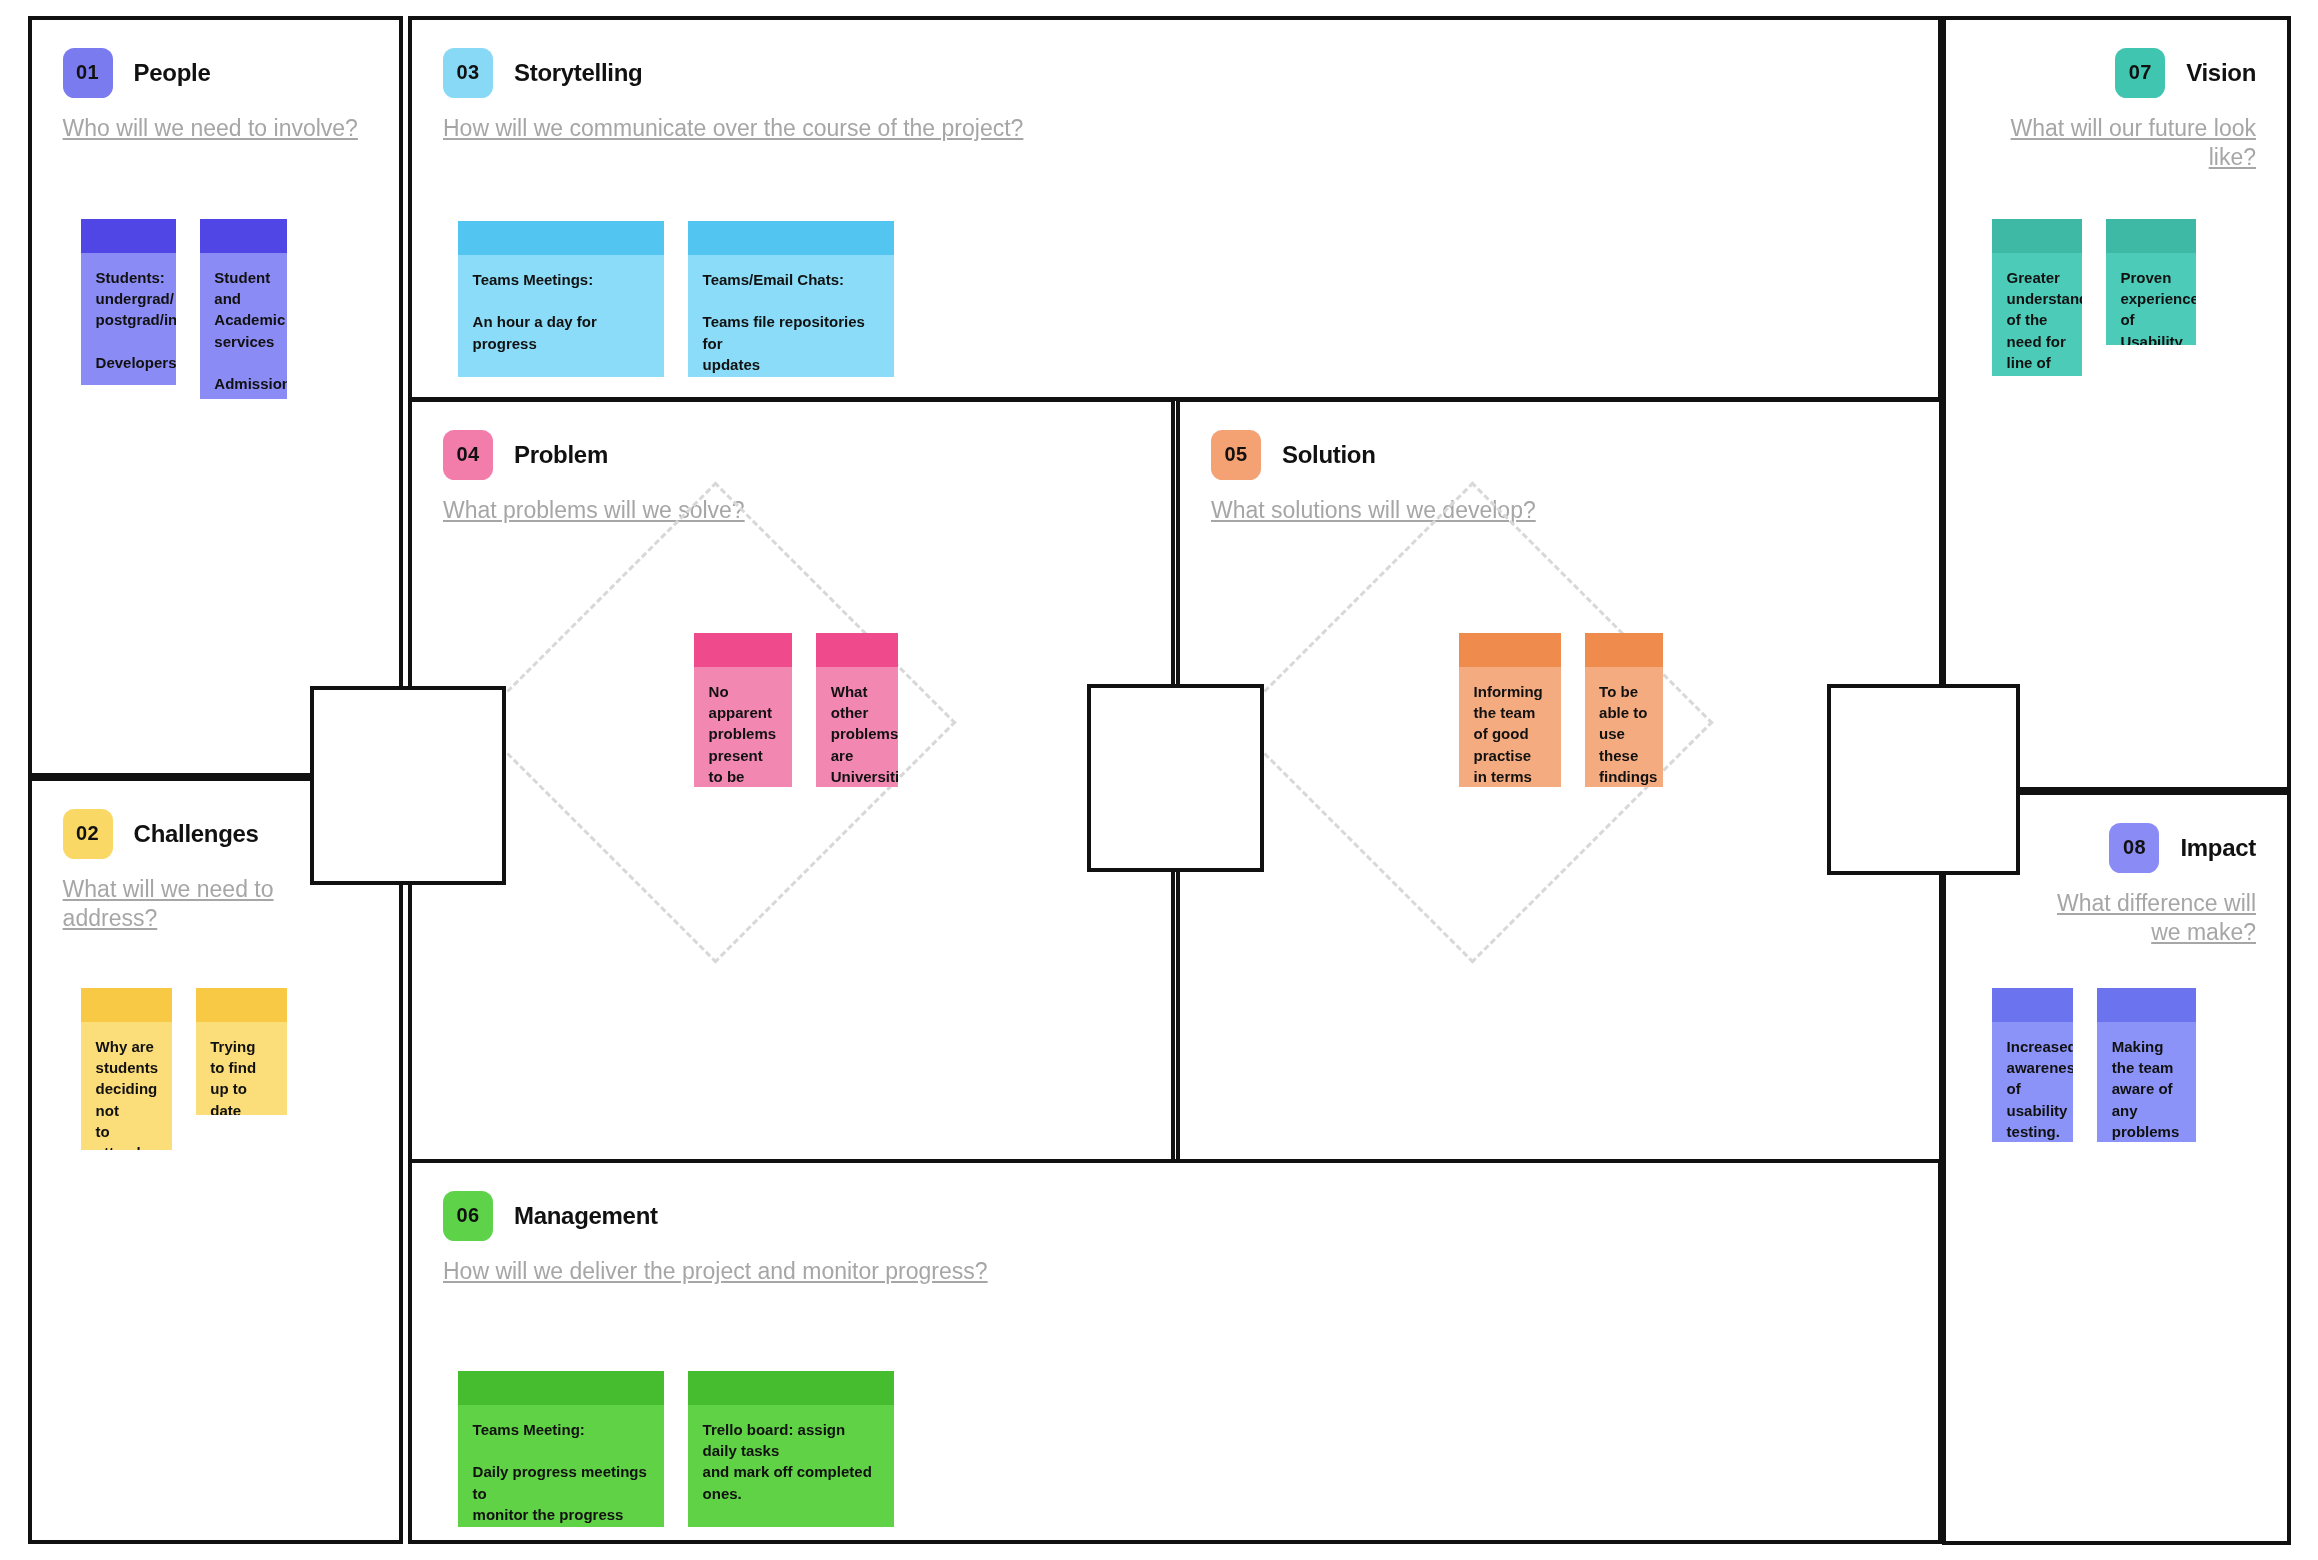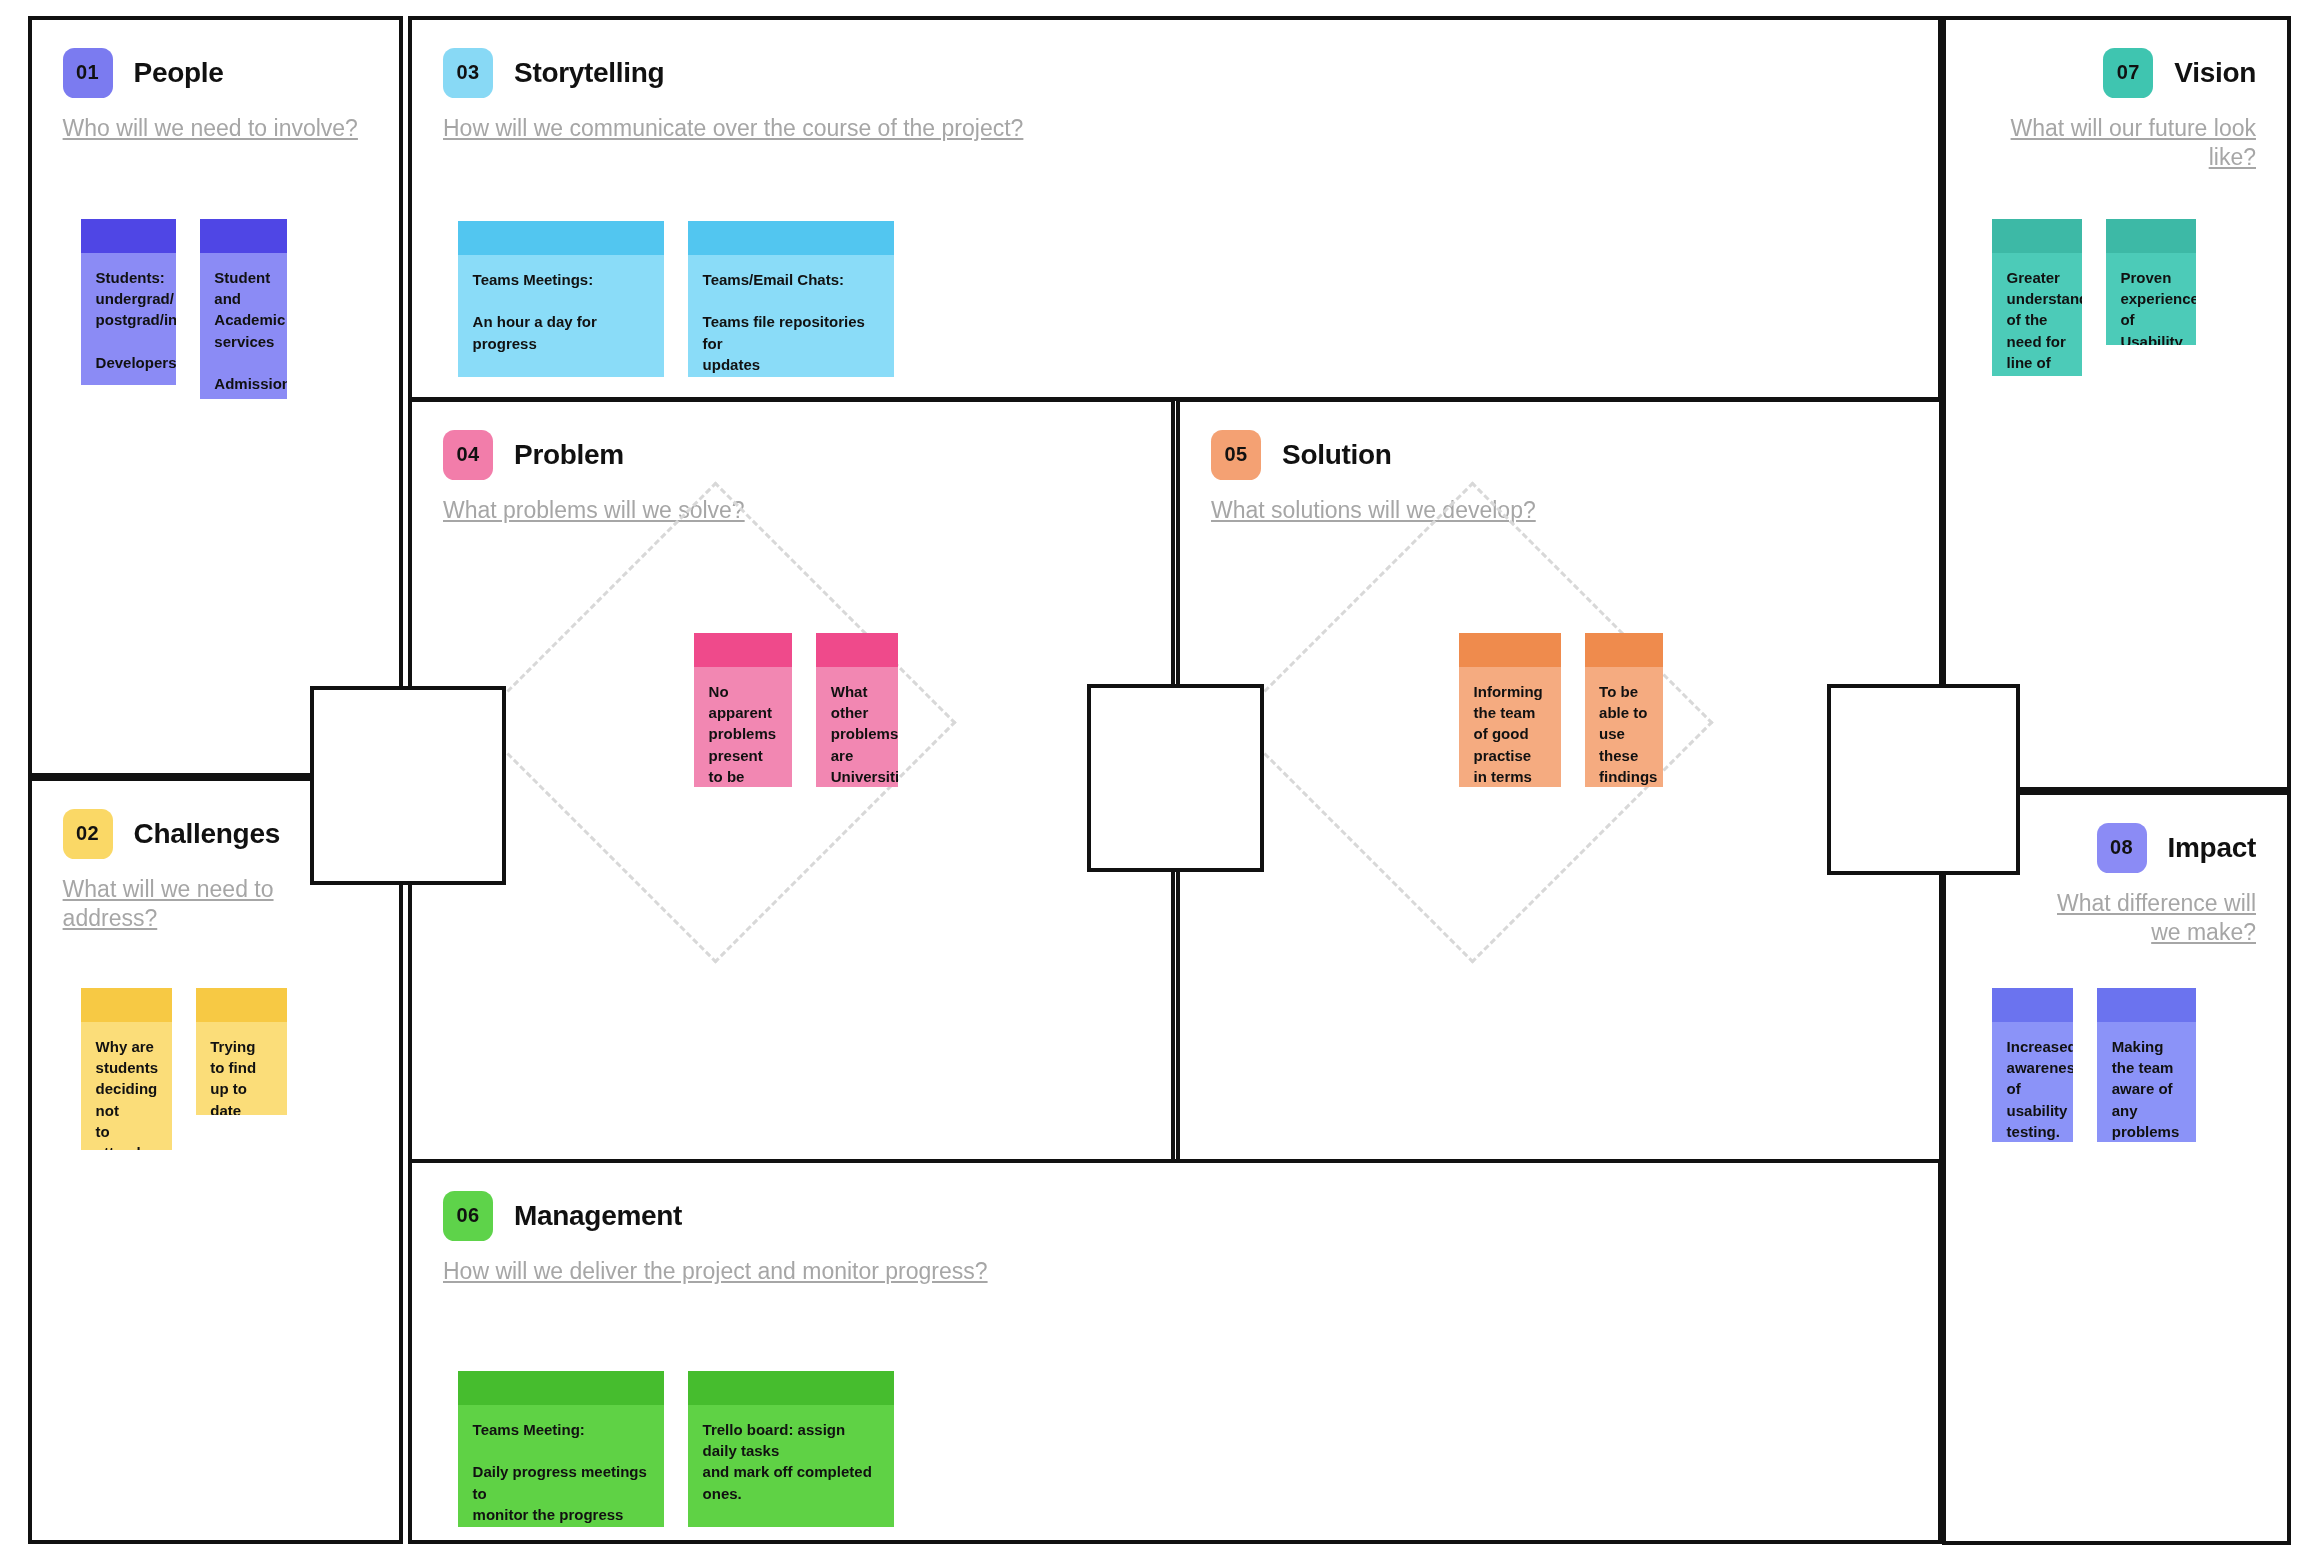--- a/index.html
+++ b/index.html
@@ -33,21 +33,21 @@
   .sec-head.right { justify-content: flex-end; text-align: center; }
   .badge {
     width: 50px; height: 50px;
     border-radius: 11.4px;
     display: flex; align-items: center; justify-content: center;
     font-size: 20px; font-weight: 700; color: #111111;
     letter-spacing: 0.4px;
     flex: none;
   }
   .sec-title {
-    font-size: 28px;
+    font-size: 24px;
     font-weight: 700;
     color: #111111;
     letter-spacing: -0.3px;
     line-height: 1;
   }
   .sec-sub {
     margin-top: 16px;
     font-size: 23px;
     color: #a6a6a6;
     line-height: 1.28;

